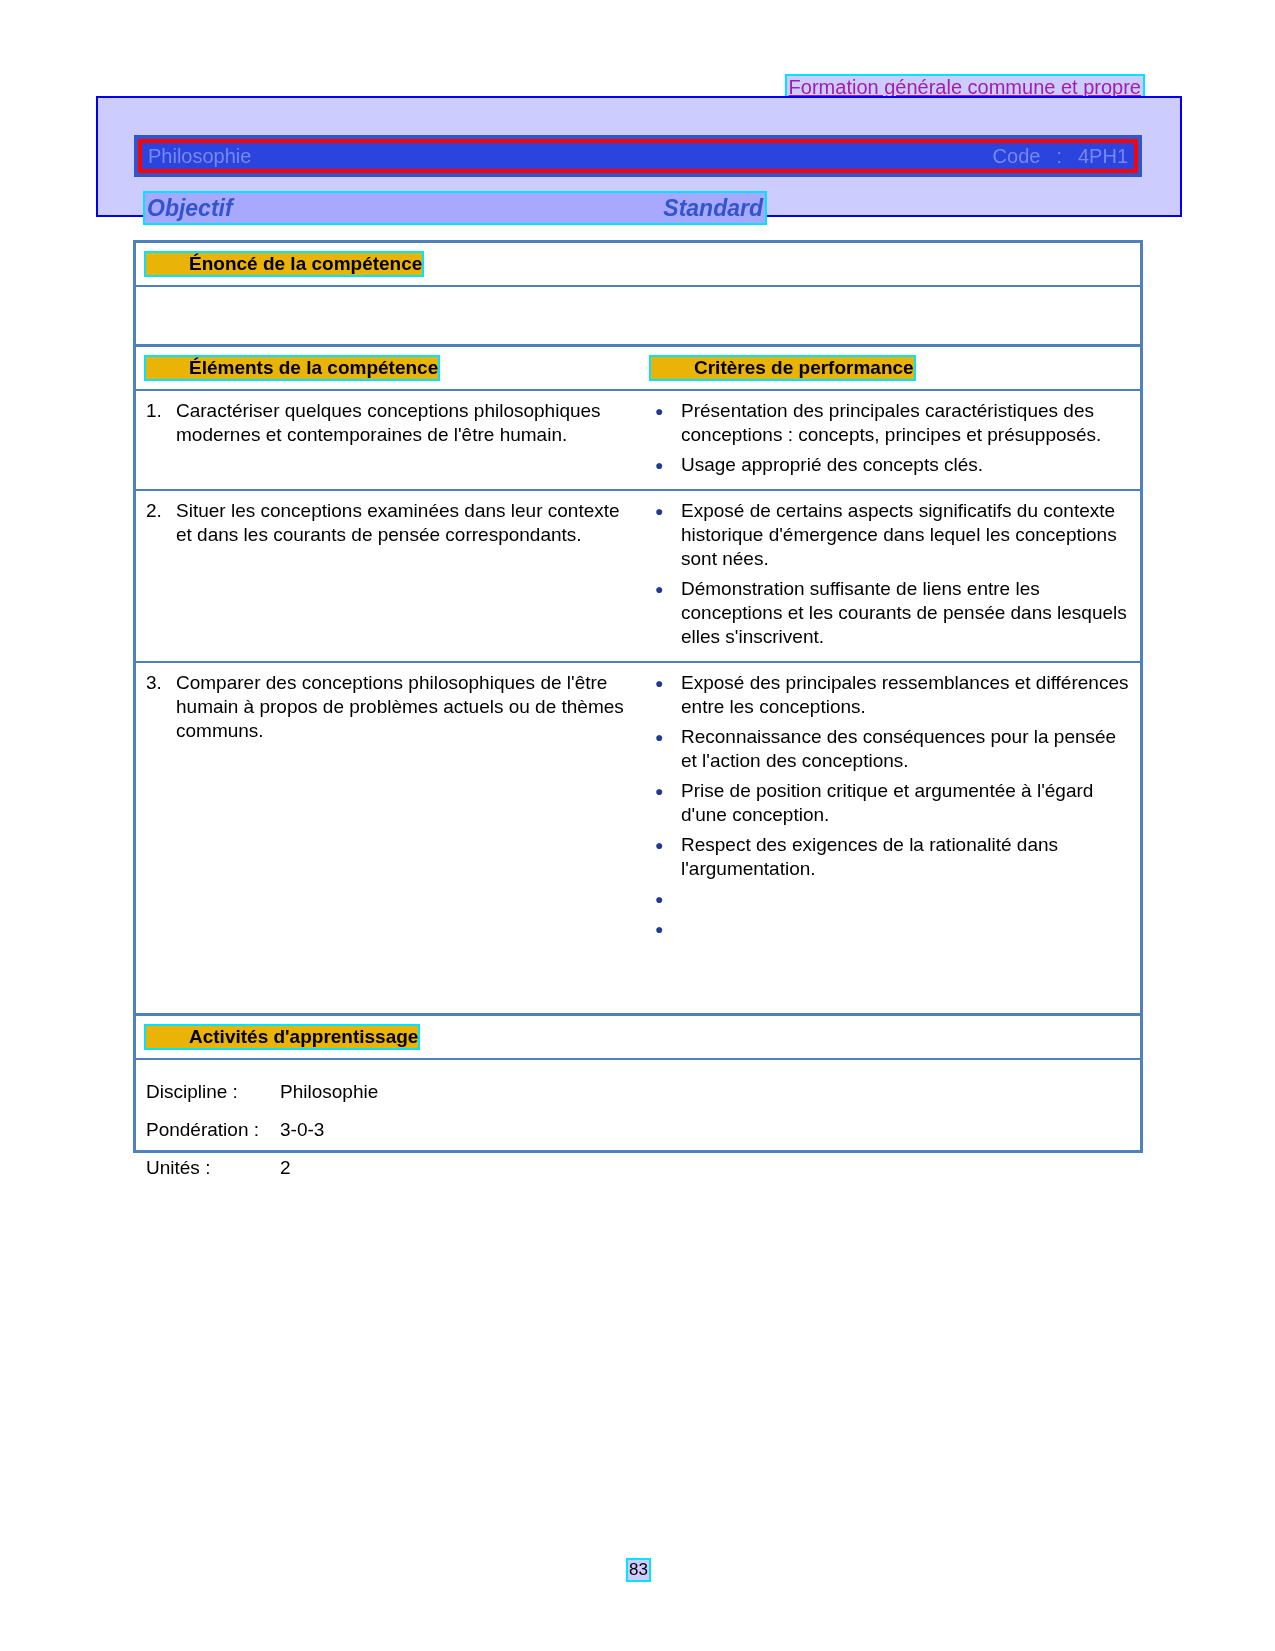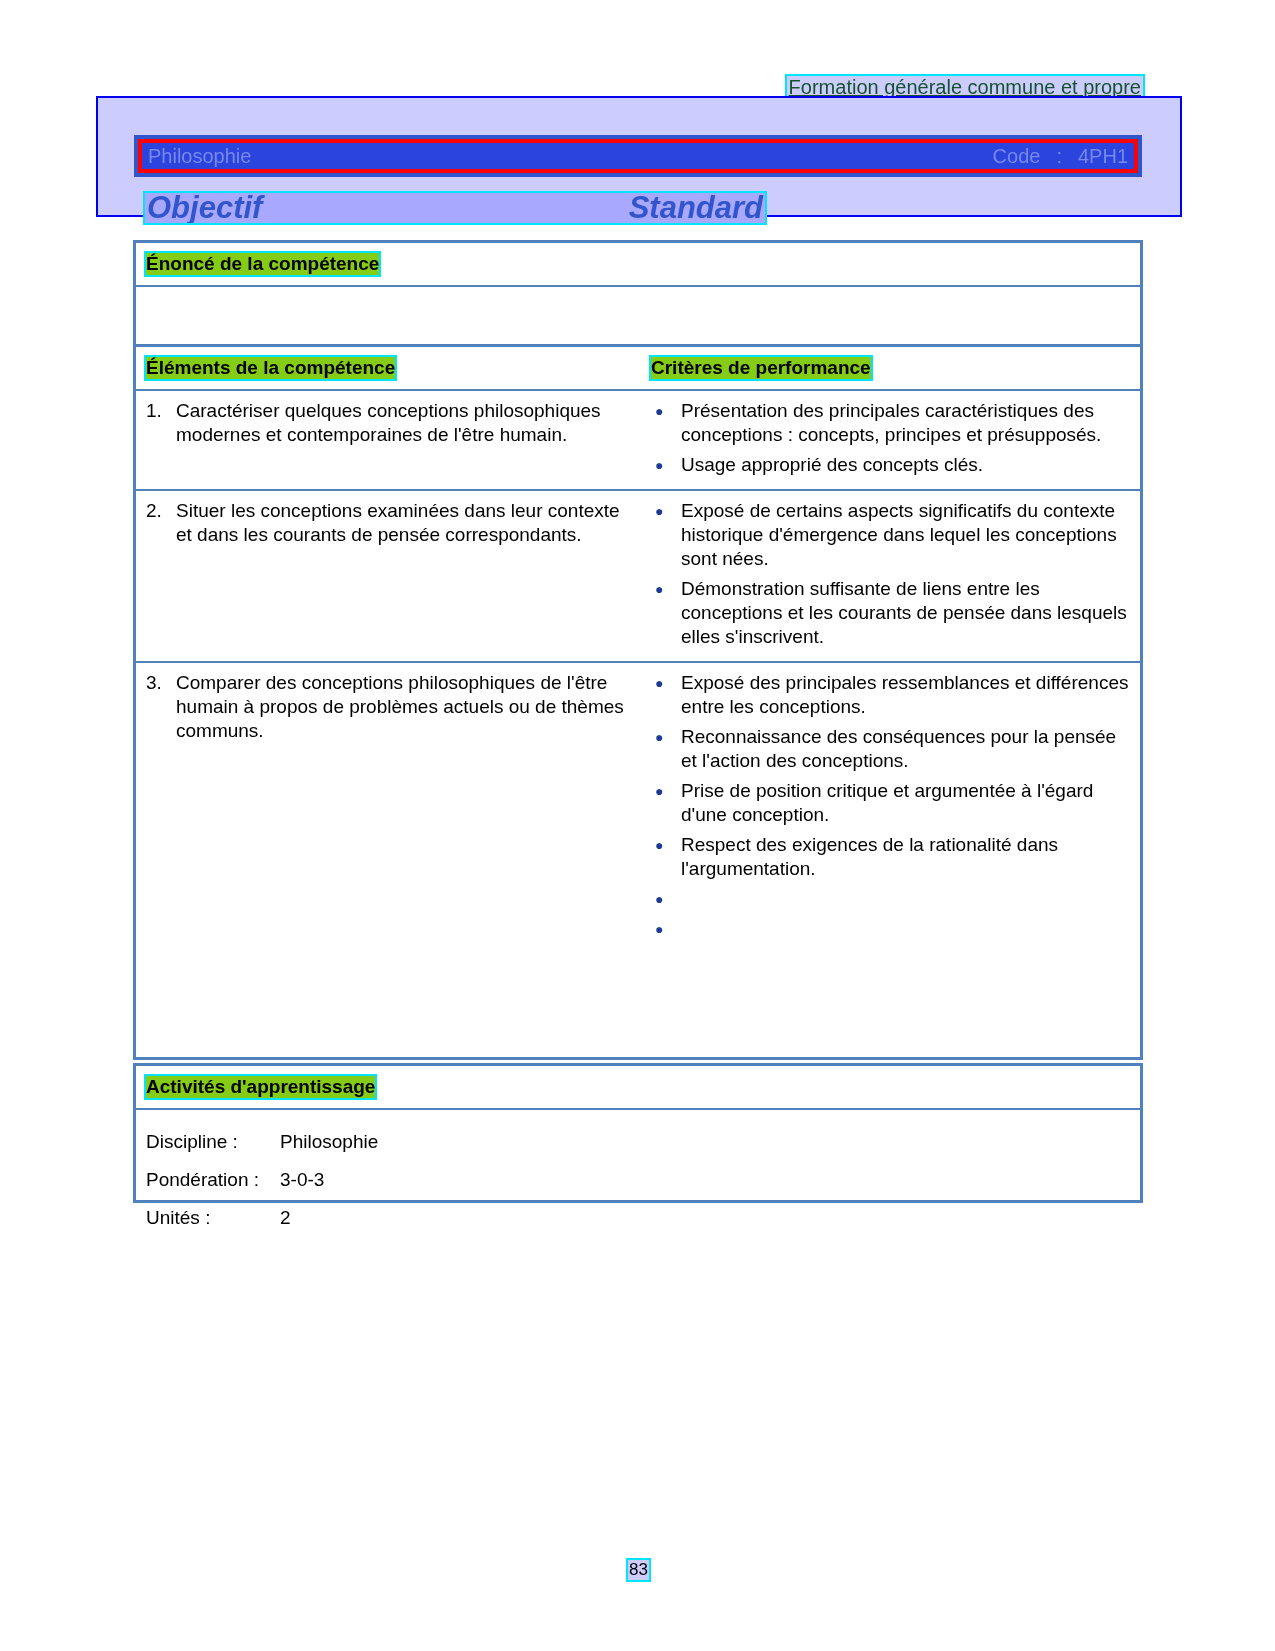--- a/index.html
+++ b/index.html
@@ -1,21 +1,21 @@
 <!DOCTYPE html>
 <html><head>
   <meta charset="utf-8">
   <style>
     * { box-sizing: border-box; margin: 0; padding: 0; }
     html, body { width: 1275px; height: 1651px; background: #ffffff; }
     body { position: relative; font-family: "Liberation Sans", sans-serif; color: #000; overflow: hidden; }
 
     .running-header {
       position: absolute; top: 76px; right: 132px;
-      font-size: 20px; color: #14532d; text-decoration: underline;
+      font-size: 20px; color: #a21caf; text-decoration: underline;
       background: #ccccff; outline: 2px solid #00e5ff;
       padding: 0 2px; line-height: 22px;
     }
 
     .header-band {
       position: absolute; left: 96px; top: 96px; width: 1086px; height: 121px;
       background: #ccccff; border: 2px solid #0000ee;
     }
     .title-bar {
       position: absolute; left: 134px; top: 135px; width: 1008px; height: 42px;
@@ -27,48 +27,48 @@
       padding: 0 6px;
     }
     .title-bar-inner span { color: #7788ee; font-size: 20px; }
     .code-group { display: flex; gap: 16px; }
 
     .objectif-row {
       position: absolute; left: 145px; top: 193px; width: 620px; height: 30px;
       background: #a8a8ff; outline: 2px solid #00e5ff;
       display: flex; align-items: center; justify-content: space-between; padding: 0 2px;
     }
-    .objectif-row span { font-size: 31px; font-weight: bold; font-style: italic; color: #3355cc; }
+    .objectif-row span { font-size: 23px; font-weight: bold; font-style: italic; color: #3355cc; }
 
     .box {
       position: absolute; left: 133px; width: 1010px;
       border: 3px solid #4f81bd; background: #fff;
     }
     .box-head {
       border-bottom: 2px solid #4f81bd; padding: 8px 10px; height: 44px;
       display: flex; align-items: center;
     }
     .box-head .label {
-      font-weight: bold; font-size: 19px; background: #84cc16; outline: 2px solid #00e5ff;
+      font-weight: bold; font-size: 19px; background: #eab308; outline: 2px solid #00e5ff; padding-left: 43px;
     }
 
     #enonce { top: 240px; height: 109px; }
     .enonce-body { padding: 8px 10px; font-size: 19px; line-height: 24px; width: 600px; }
 
     #elements { top: 344px; height: 716px; }
     .el-head { display: grid; grid-template-columns: 505px 1fr; }
     .el-row { display: grid; grid-template-columns: 505px 1fr; border-bottom: 2px solid #4f81bd; padding: 8px 10px 6px 10px; }
     .el-row:last-child { border-bottom: none; }
     .el-left { display: flex; font-size: 19px; line-height: 24px; padding-right: 12px; }
     .el-num { width: 30px; flex-shrink: 0; }
     .crit-list { list-style: none; }
     .crit-item { display: flex; font-size: 19px; line-height: 24px; margin-bottom: 6px; }
     .crit-bullet { width: 30px; flex-shrink: 0; color: #1f3a93; font-size: 14px; padding-left: 4px; }
 
-    #activites { top: 1063px; height: 140px; }
+    #activites { top: 1013px; height: 140px; }
     .act-body { padding: 8px 10px; font-size: 19px; line-height: 28px; }
     .act-line { display: flex; width: 240px; margin-top: 10px; }
     .act-key { width: 134px; }
 
     .page-num {
       position: absolute; left: 628px; top: 1560px; font-size: 17px;
       background: #ccccff; outline: 2px solid #00e5ff; padding: 0 1px;
     }
   </style>
 </head>

